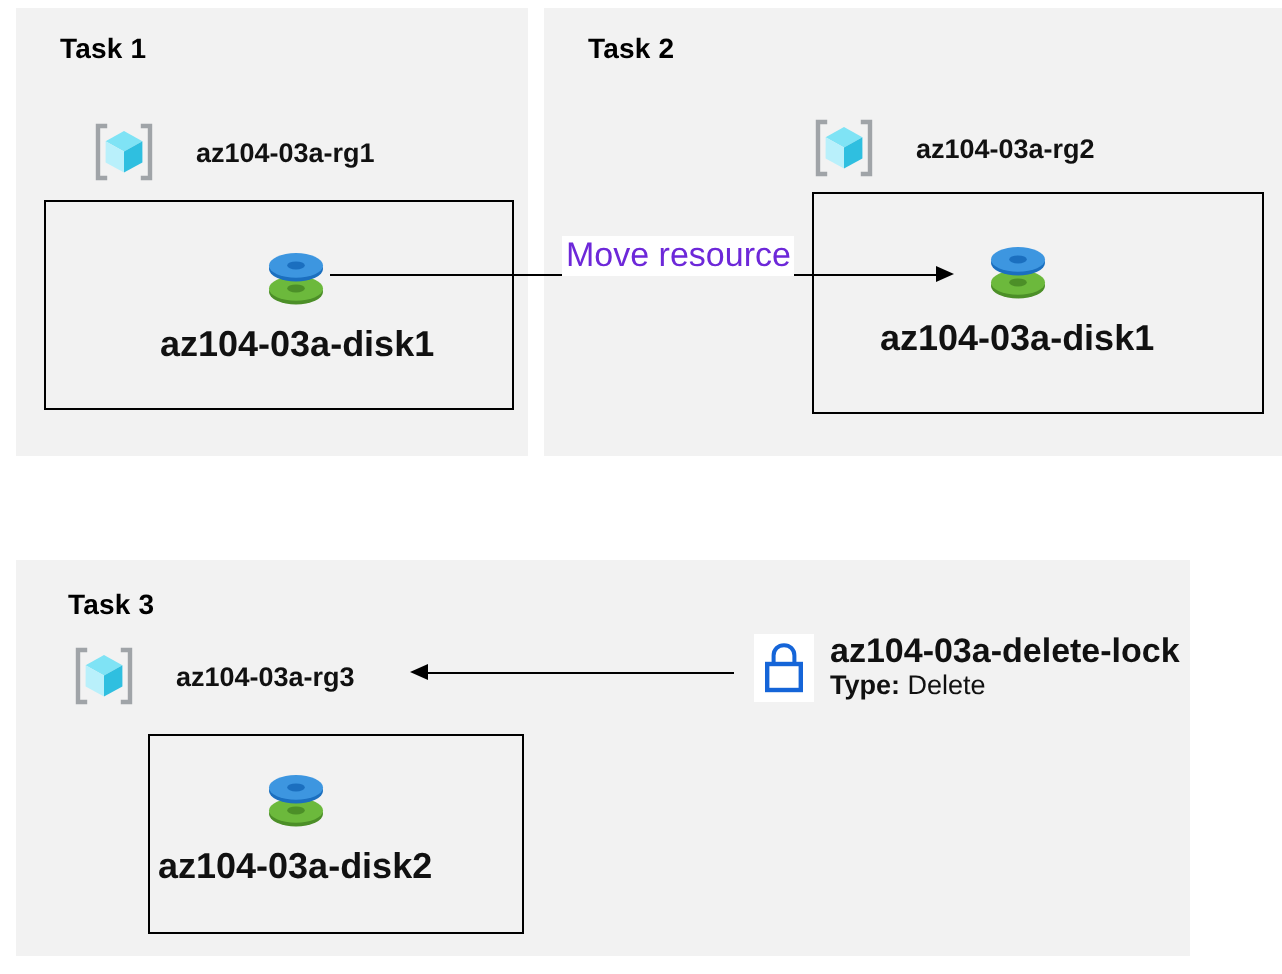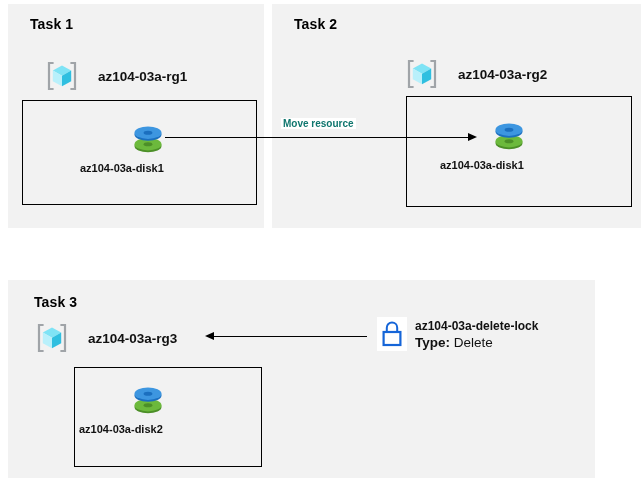--- a/index.html
+++ b/index.html
@@ -19,56 +19,56 @@
   #title-task3{left:26px; top:14px;}
 
   
   .rg{position:absolute;display:flex;align-items:center;gap:18px;white-space:nowrap;}
   .rg-icon{width:36px;height:36px;flex:0 0 36px;display:block;}
   .rg-label{font-size:13.5px;font-weight:bold;color:#111111;}
 
   
   .disk{position:absolute;}
   .disk-icon{width:36px;height:36px;display:block;}
-  .disk-label{position:absolute;font-size:11px;font-weight:bold;
+  .disk-label{position:absolute;font-size:18px;font-weight:bold;
               color:#111111;white-space:nowrap;}
 
   
   .inner-box{position:absolute;border:1px solid #000000;background:transparent;}
   #box-task1{left:14px; top:96px; width:233px; height:103px;}
   #box-task2{left:134px;top:92px; width:224px; height:109px;}
   #box-task3{left:66px; top:87px; width:186px; height:98px;}
 
   
   .arrow-line{position:absolute;background:#000000;height:1px;}
   .arrow-head{position:absolute;width:0;height:0;}
   .arrow-head.right{border-top:4.5px solid transparent;
                     border-bottom:4.5px solid transparent;
                     border-left:9px solid #000000;}
   .arrow-head.left{border-top:4.5px solid transparent;
                    border-bottom:4.5px solid transparent;
                    border-right:9px solid #000000;}
 
   #move-line{left:165px;top:137px;width:305px;}
   #move-head{left:468px;top:132.5px;}
-  #move-label{position:absolute;left:281px;top:118px;font-size:10px;
-              font-weight:bold;color:#0f766e;white-space:nowrap;
+  #move-label{position:absolute;left:281px;top:118px;font-size:17px;
+              font-weight:normal;color:#6d28d9;white-space:nowrap;
               background:#ffffff;padding:0 2px;}
 
   #lock-line{left:212px;top:336px;width:155px;}
   #lock-head{left:205px;top:331.5px;}
 
   
   #lock-group{position:absolute;left:377px;top:317px;display:flex;
               align-items:flex-start;gap:8px;}
   #lock-icon-wrap{width:30px;height:34px;flex:0 0 30px;background:#ffffff;
                   display:flex;align-items:center;justify-content:center;}
   .lock-icon{width:24px;height:28px;display:block;}
   #lock-text{padding-top:1px;}
-  #lock-name{font-size:12px;font-weight:bold;color:#111111;white-space:nowrap;
+  #lock-name{font-size:17px;font-weight:bold;color:#111111;white-space:nowrap;
              line-height:16px;}
   #lock-type-row{font-size:13.5px;color:#111111;white-space:nowrap;line-height:17px;}
   #lock-type-key{font-weight:bold;text-align:right;}
   #lock-type-val{font-weight:normal;}
 </style>
 </head>
 <body>
 
 <div class="panel" id="panel-task1">
 

